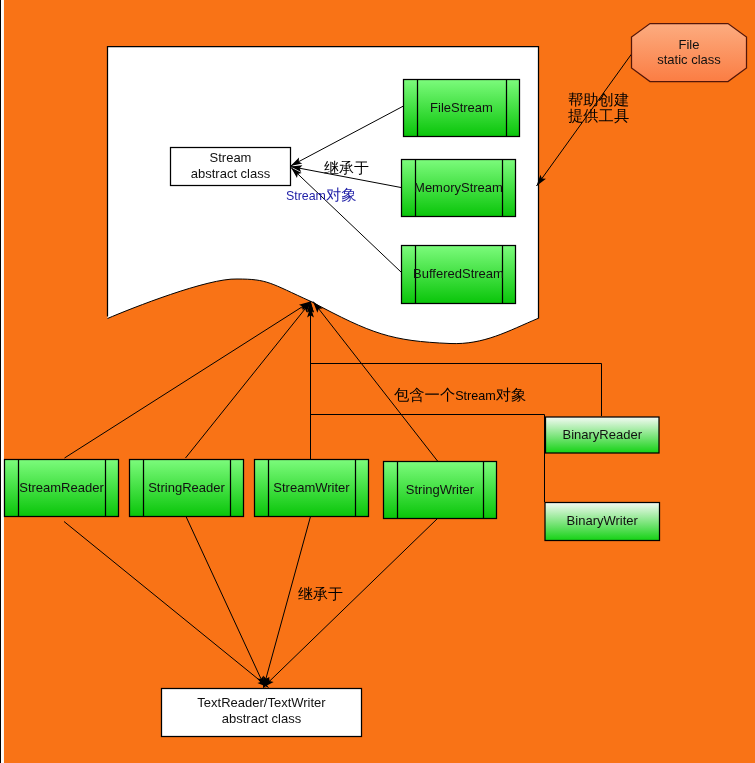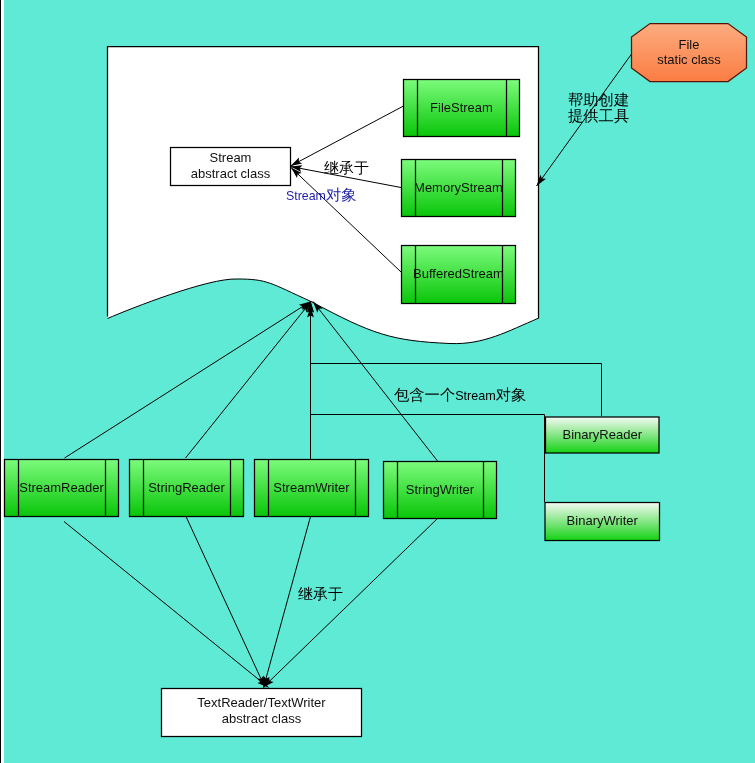--- a/index.html
+++ b/index.html
@@ -1,18 +1,18 @@
 <!DOCTYPE html>
 <html><head>
 <meta charset="utf-8">
 <title>Stream Class Diagram</title>
 <style>
 html,body{margin:0;padding:0;}
 body{width:755px;height:763px;overflow:hidden;background:#faf7f0;font-family:"Liberation Sans",sans-serif;}
-#stage{position:relative;width:755px;height:763px;background:#5eead4;}
+#stage{position:relative;width:755px;height:763px;background:#f97316;}
 #left-edge{position:absolute;left:0;top:0;width:4px;height:763px;
   background:linear-gradient(to right,#000 0px,#000 1px,#fdfcfa 1px,#fdfcfa 3px,#faf7f0 3px);}
 #diagram{position:absolute;left:0;top:0;width:755px;height:763px;display:block;
   transform:translateZ(0);}
 text{font-family:"Liberation Sans",sans-serif;fill:#111;}
 text.cjk{font-family:"DejaVu Sans","Liberation Sans",sans-serif;}
 </style>
 </head>
 <body>
 

